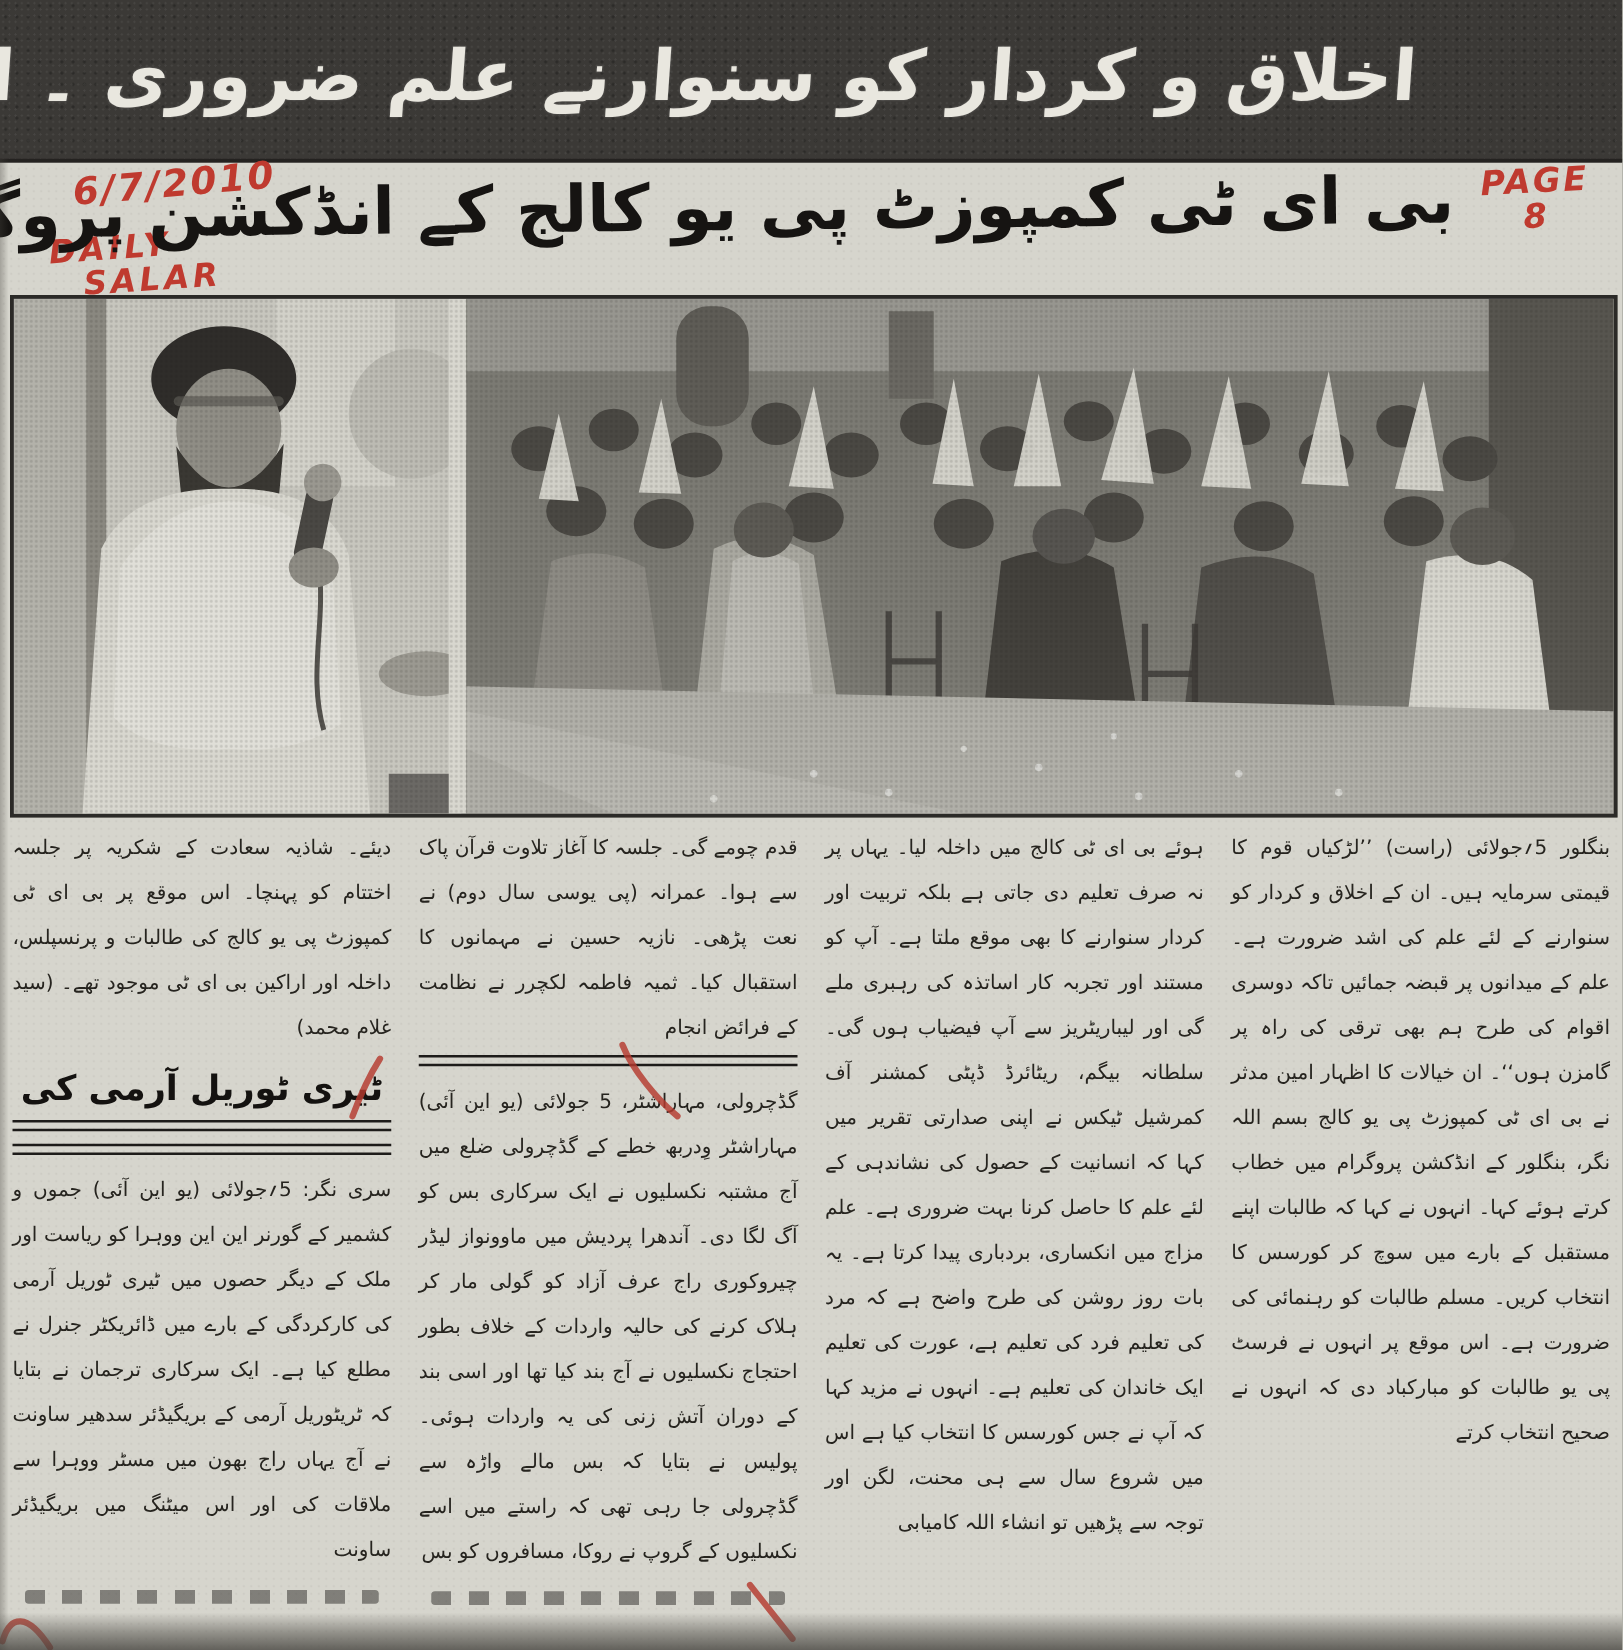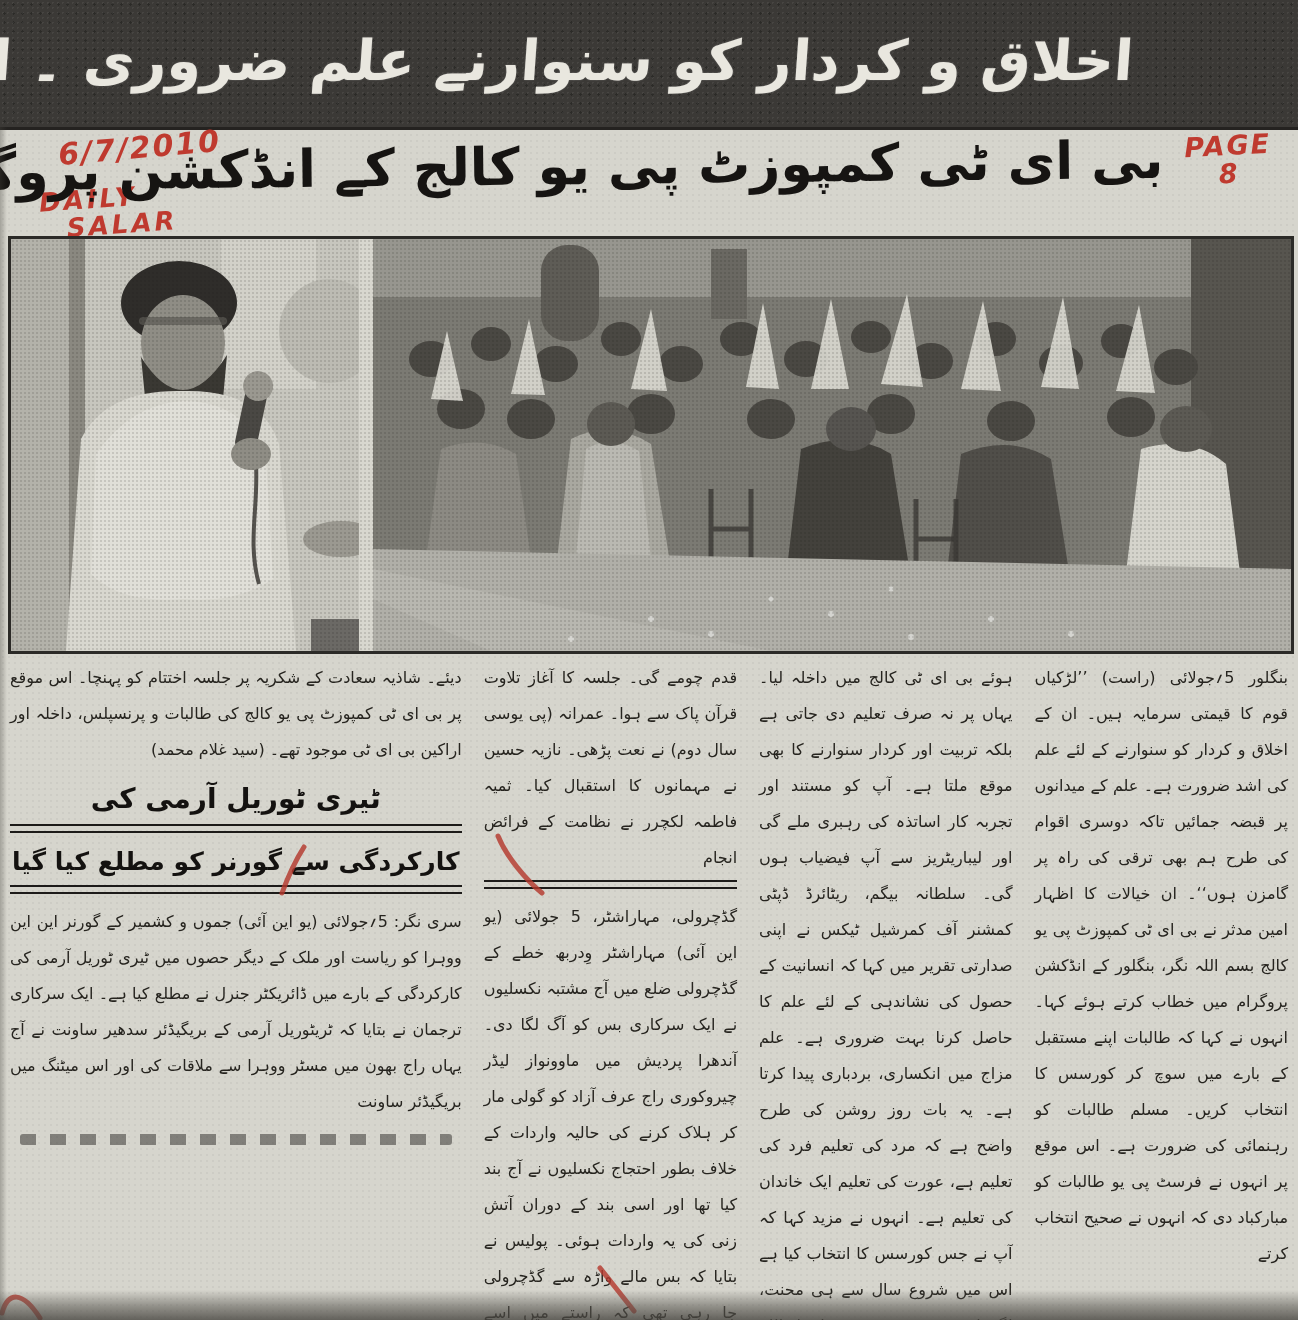--- a/index.html
+++ b/index.html
@@ -225,21 +225,20 @@
       <p>قدم چومے گی۔ جلسہ کا آغاز تلاوت قرآن پاک سے ہوا۔ عمرانہ (پی یوسی سال دوم) نے نعت پڑھی۔ نازیہ حسین نے مہمانوں کا استقبال کیا۔ ثمیہ فاطمہ لکچرر نے نظامت کے فرائض انجام</p>
       <div class="double-rule"></div>
       <p>گڈچرولی، مہاراشٹر، 5 جولائی (یو این آئی) مہاراشٹر وِدربھ خطے کے گڈچرولی ضلع میں آج مشتبہ نکسلیوں نے ایک سرکاری بس کو آگ لگا دی۔ آندھرا پردیش میں ماوونواز لیڈر چیروکوری راج عرف آزاد کو گولی مار کر ہلاک کرنے کی حالیہ واردات کے خلاف بطور احتجاج نکسلیوں نے آج بند کیا تھا اور اسی بند کے دوران آتش زنی کی یہ واردات ہوئی۔ پولیس نے بتایا کہ بس مالے واڑہ سے گڈچرولی جا رہی تھی کہ راستے میں اسے نکسلیوں کے گروپ نے روکا، مسافروں کو بس</p>
       <div class="cutline"></div>
     </div>
 
     <div class="col">
       <p>دیئے۔ شاذیہ سعادت کے شکریہ پر جلسہ اختتام کو پہنچا۔ اس موقع پر بی ای ٹی کمپوزٹ پی یو کالج کی طالبات و پرنسپلس، داخلہ اور اراکین بی ای ٹی موجود تھے۔ (سید غلام محمد)</p>
       <h2 class="substory-head">ٹیری ٹوریل آرمی کی</h2>
       <div class="double-rule"></div>
-      <h2 class="substory-head small">کارکردگی سے گورنر کو مطلع کیا گیا</h2>
       <div class="double-rule"></div>
       <p>سری نگر: 5؍جولائی (یو این آئی) جموں و کشمیر کے گورنر این این ووہرا کو ریاست اور ملک کے دیگر حصوں میں ٹیری ٹوریل آرمی کی کارکردگی کے بارے میں ڈائریکٹر جنرل نے مطلع کیا ہے۔ ایک سرکاری ترجمان نے بتایا کہ ٹریٹوریل آرمی کے بریگیڈئر سدھیر ساونت نے آج یہاں راج بھون میں مسٹر ووہرا سے ملاقات کی اور اس میٹنگ میں بریگیڈئر ساونت</p>
       <div class="cutline"></div>
     </div>
   </div>
 
   <svg class="pen-marks" width="1298" height="1320" viewBox="0 0 1298 1320">
     <g stroke="#b5392e" stroke-width="5" stroke-linecap="round" fill="none" opacity="0.82">
       <path d="M498,836 C506,856 526,880 542,893"></path>
       <path d="M282,893 C289,874 297,858 304,847"></path>

